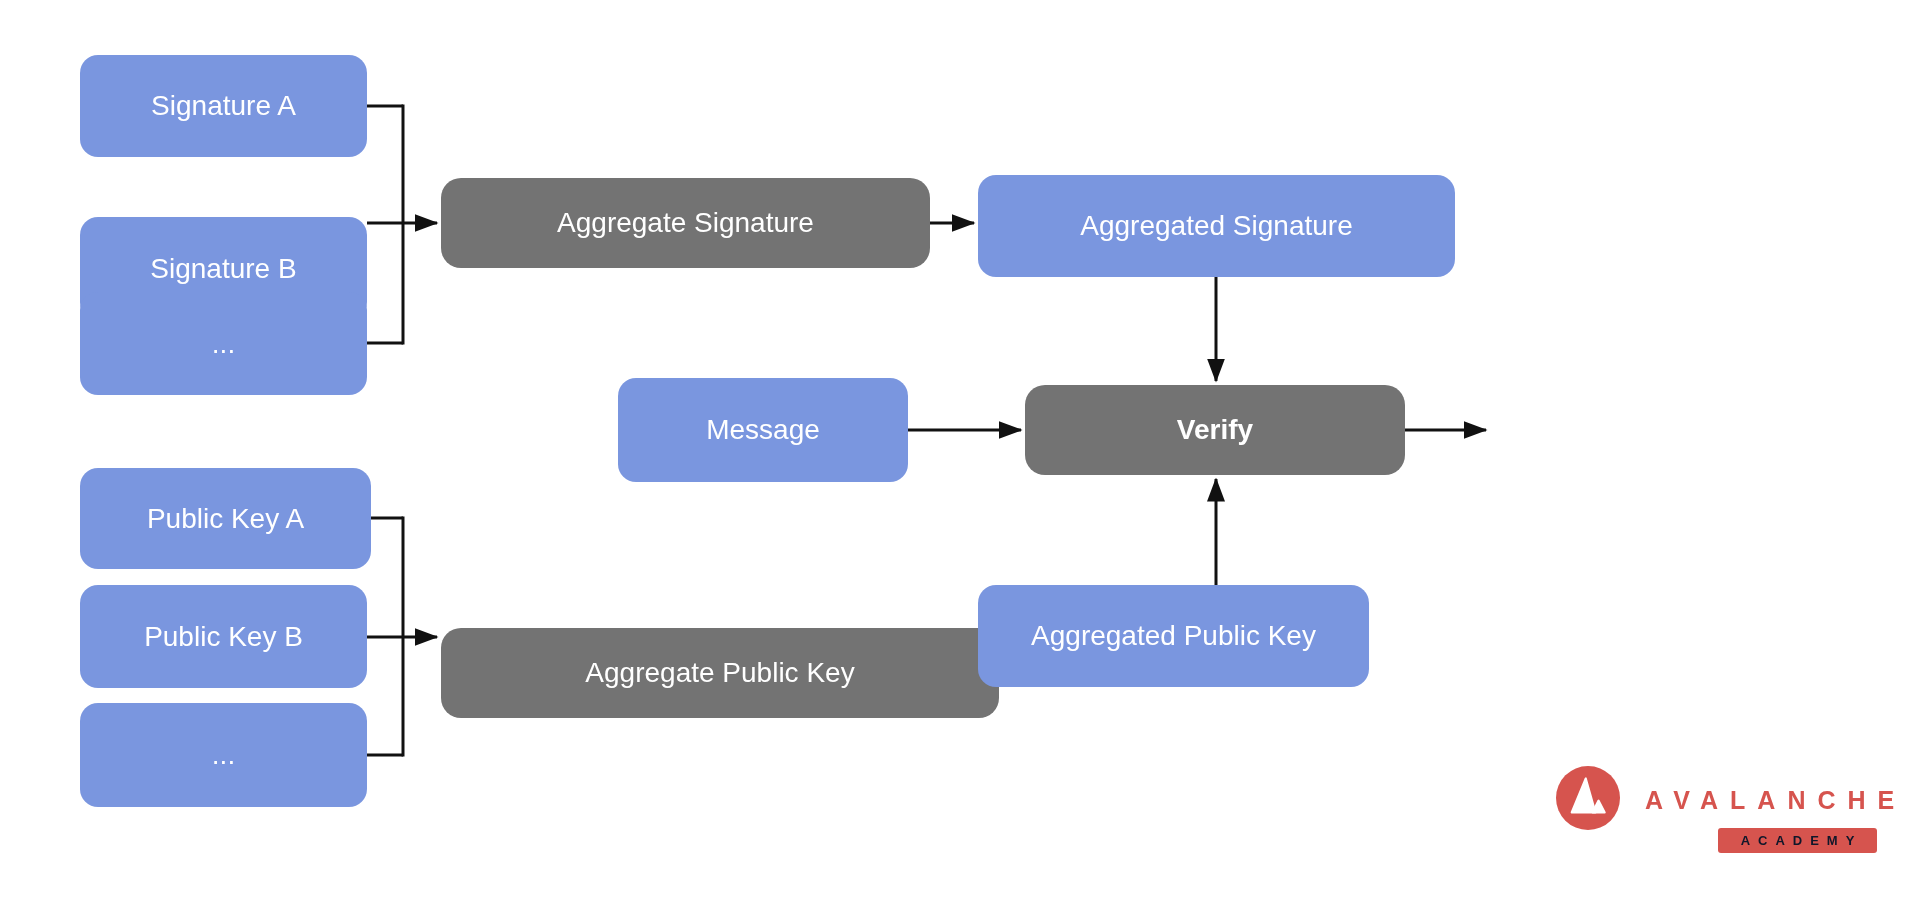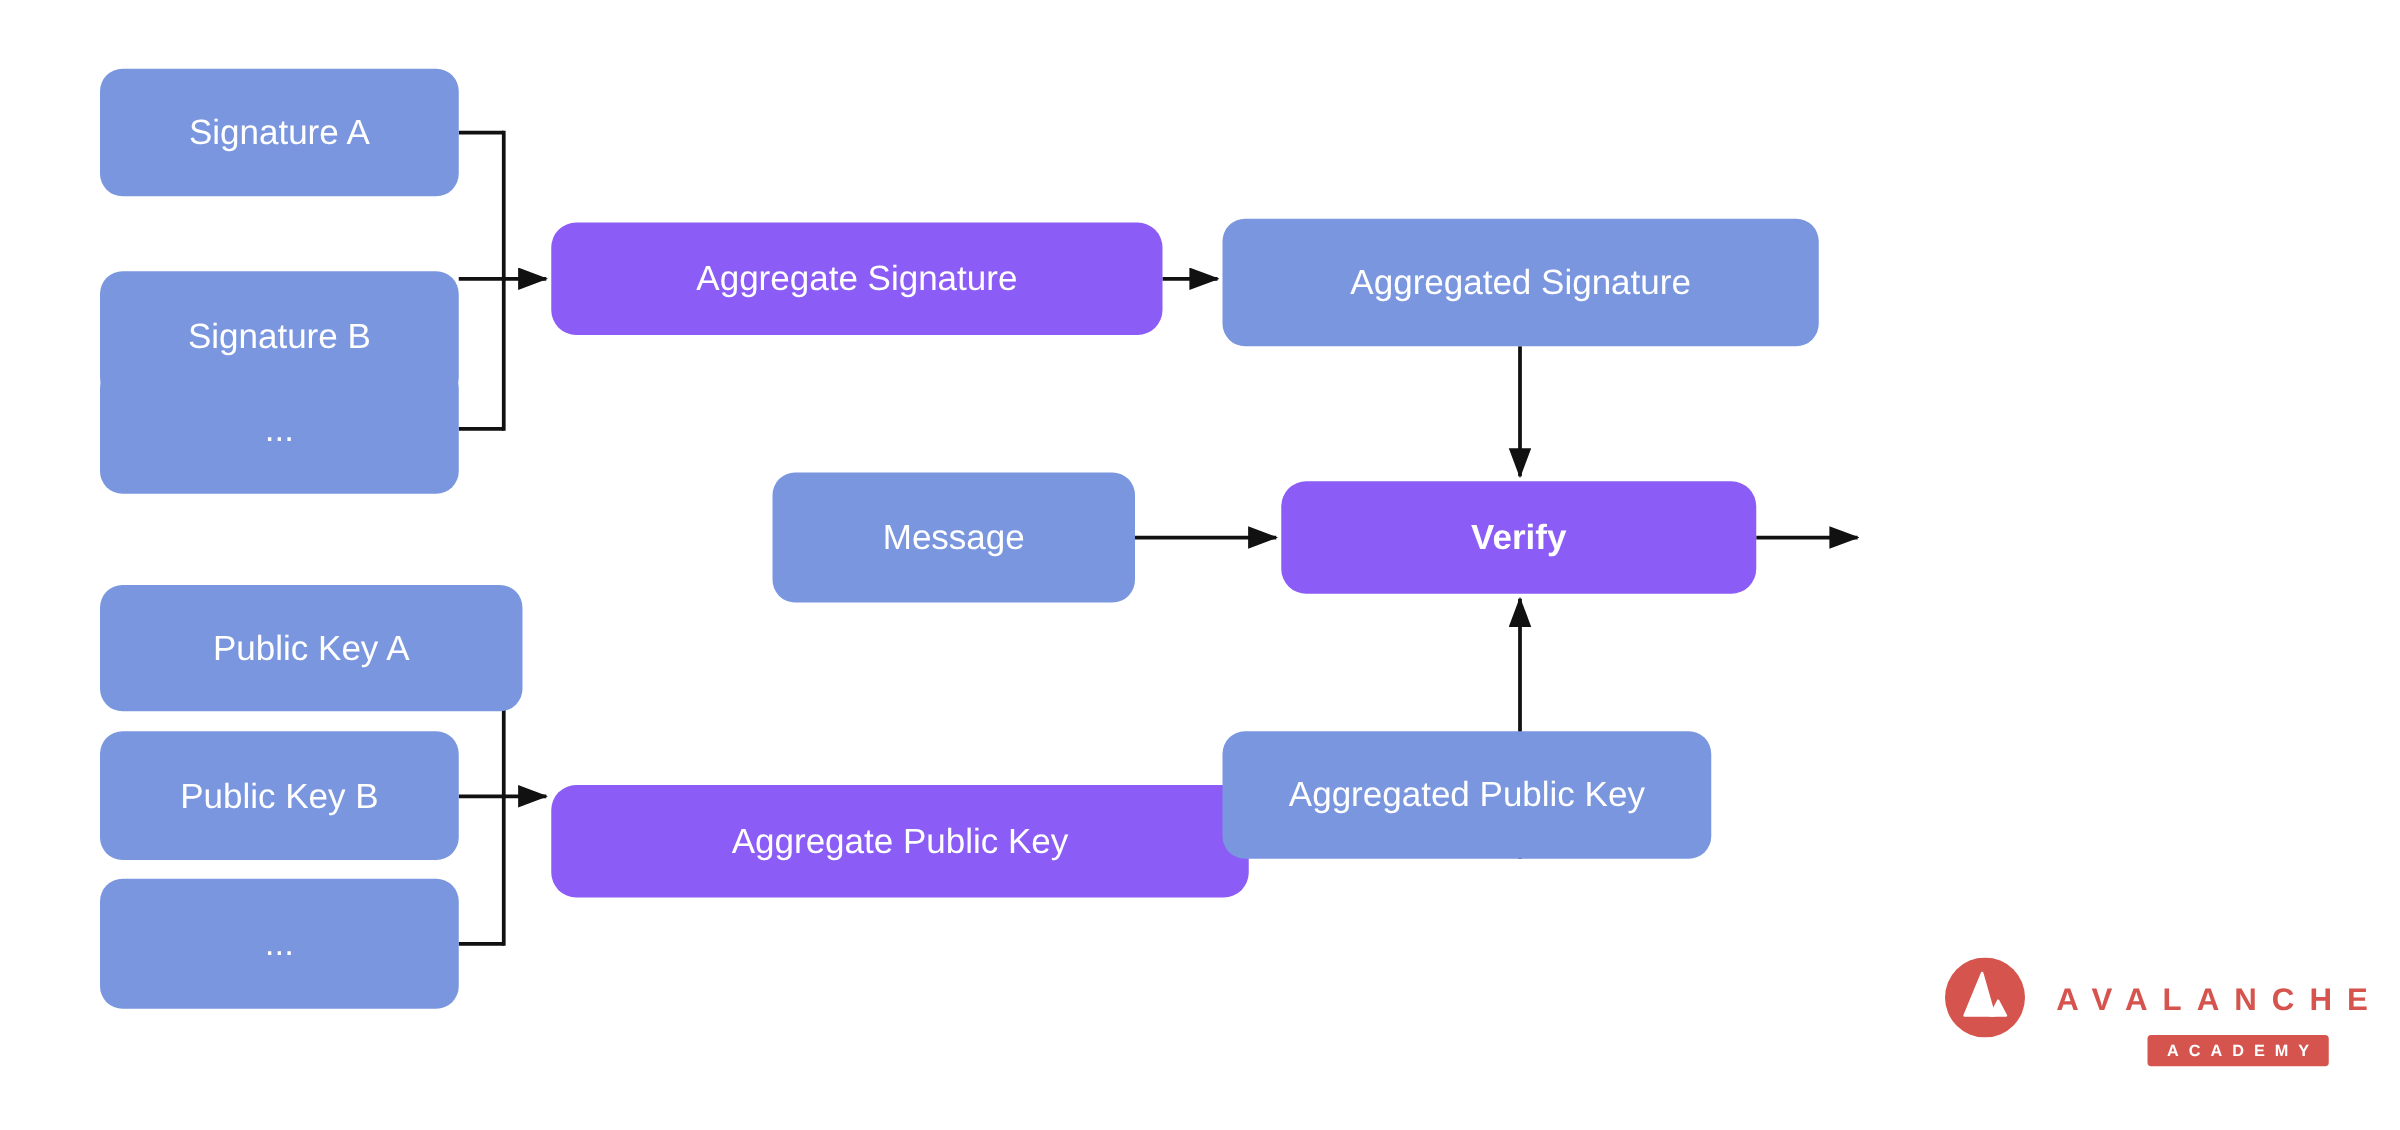--- a/index.html
+++ b/index.html
@@ -31,21 +31,21 @@
     line-height: 1;
     text-align: center;
     box-sizing: border-box;
     white-space: nowrap;
   }
   .node.blue {
     background: #7a96df;
     border-radius: 18px;
   }
   .node.red {
-    background: #8b5cf6;
+    background: #737373;
     border-radius: 20px;
   }
   .node.bold { font-weight: 700; }
 
   
   .logo {
     position: absolute;
     left: 1556px;
     top: 760px;
     width: 330px;
@@ -65,28 +65,28 @@
     font-size: 25px;
     font-weight: 700;
     letter-spacing: 12px;
     color: #d6544e;
     white-space: nowrap;
   }
   .logo-badge {
     position: absolute;
     left: 162px;
     top: 68px;
-    width: 145px;
+    width: 159px;
     height: 25px;
     background: #d6544e;
     border-radius: 3px;
     display: flex;
     align-items: center;
     justify-content: center;
-    color: #ffffff;
+    color: #0f172a;
     font-size: 13px;
     font-weight: 700;
     letter-spacing: 8px;
     text-indent: 8px;
     white-space: nowrap;
   }
 </style>
 </head>
 <body>
 
@@ -123,21 +123,21 @@
   <div class="node blue" style="left:80px; top:55px; width:287px; height:102px;">Signature A</div>
   <div class="node blue" style="left:80px; top:173px; width:287px; height:103px;margin-top:44px;">Signature B</div>
   <div class="node blue" style="left:80px; top:292px; width:287px; height:103px;">...</div>
 
   <div class="node red" style="left:441px; top:178px; width:489px; height:90px;">Aggregate Signature</div>
   <div class="node blue" style="left:978px; top:175px; width:477px; height:102px;">Aggregated Signature</div>
 
   <div class="node blue" style="left:618px; top:378px; width:290px; height:104px;">Message</div>
   <div class="node red bold" style="left:1025px; top:385px; width:380px; height:90px;">Verify</div>
 
-  <div class="node blue" style="left:80px; top:468px; width:338px; height:101px;">Public Key A</div>
+  <div class="node blue" style="left:80px; top:468px; width:291px; height:101px;">Public Key A</div>
   <div class="node blue" style="left:80px; top:585px; width:287px; height:103px;">Public Key B</div>
   <div class="node blue" style="left:80px; top:703px; width:287px; height:104px;">...</div>
 
   <div class="node red" style="left:441px; top:592px; width:558px; height:90px;margin-top:36px;">Aggregate Public Key</div>
   <div class="node blue" style="left:978px; top:585px; width:391px; height:102px;">Aggregated Public Key</div>
 
   <div class="logo">
     <svg class="logo-mark" viewBox="0 0 62 62">
       <circle cx="31" cy="31" r="31" fill="#d6544e"></circle>
       <polygon points="28.8,12 15.2,45 38.2,45" fill="#ffffff" stroke="#ffffff" stroke-width="2" stroke-linejoin="round"></polygon>

